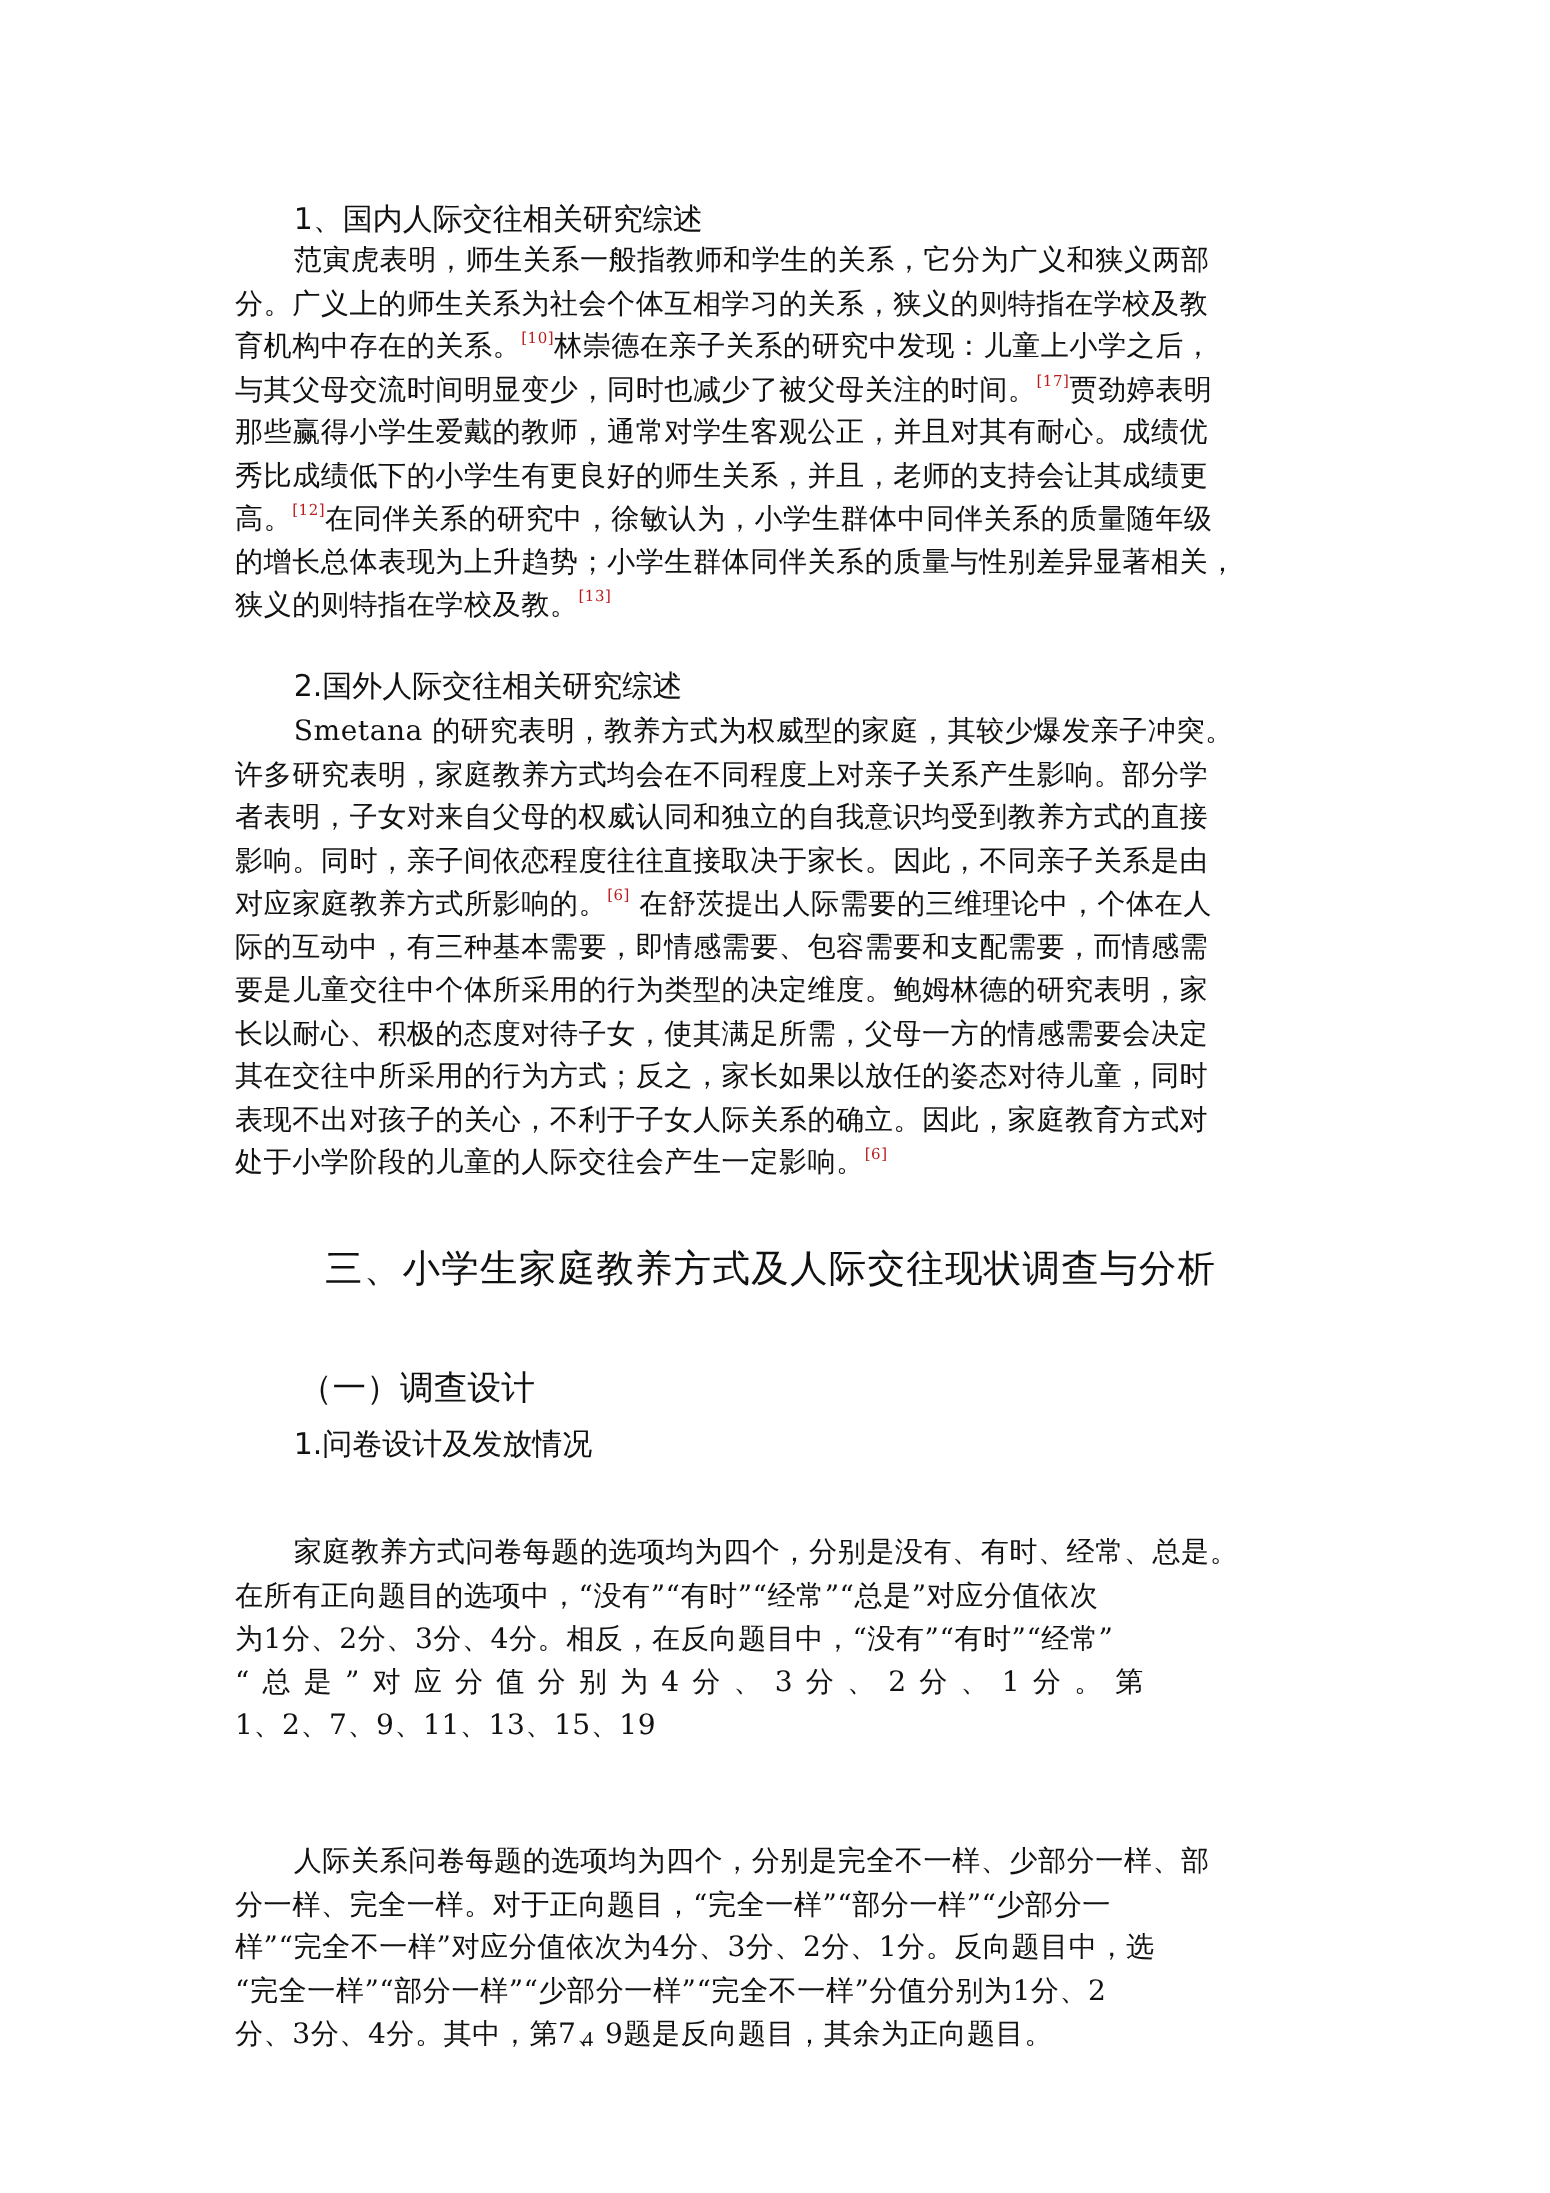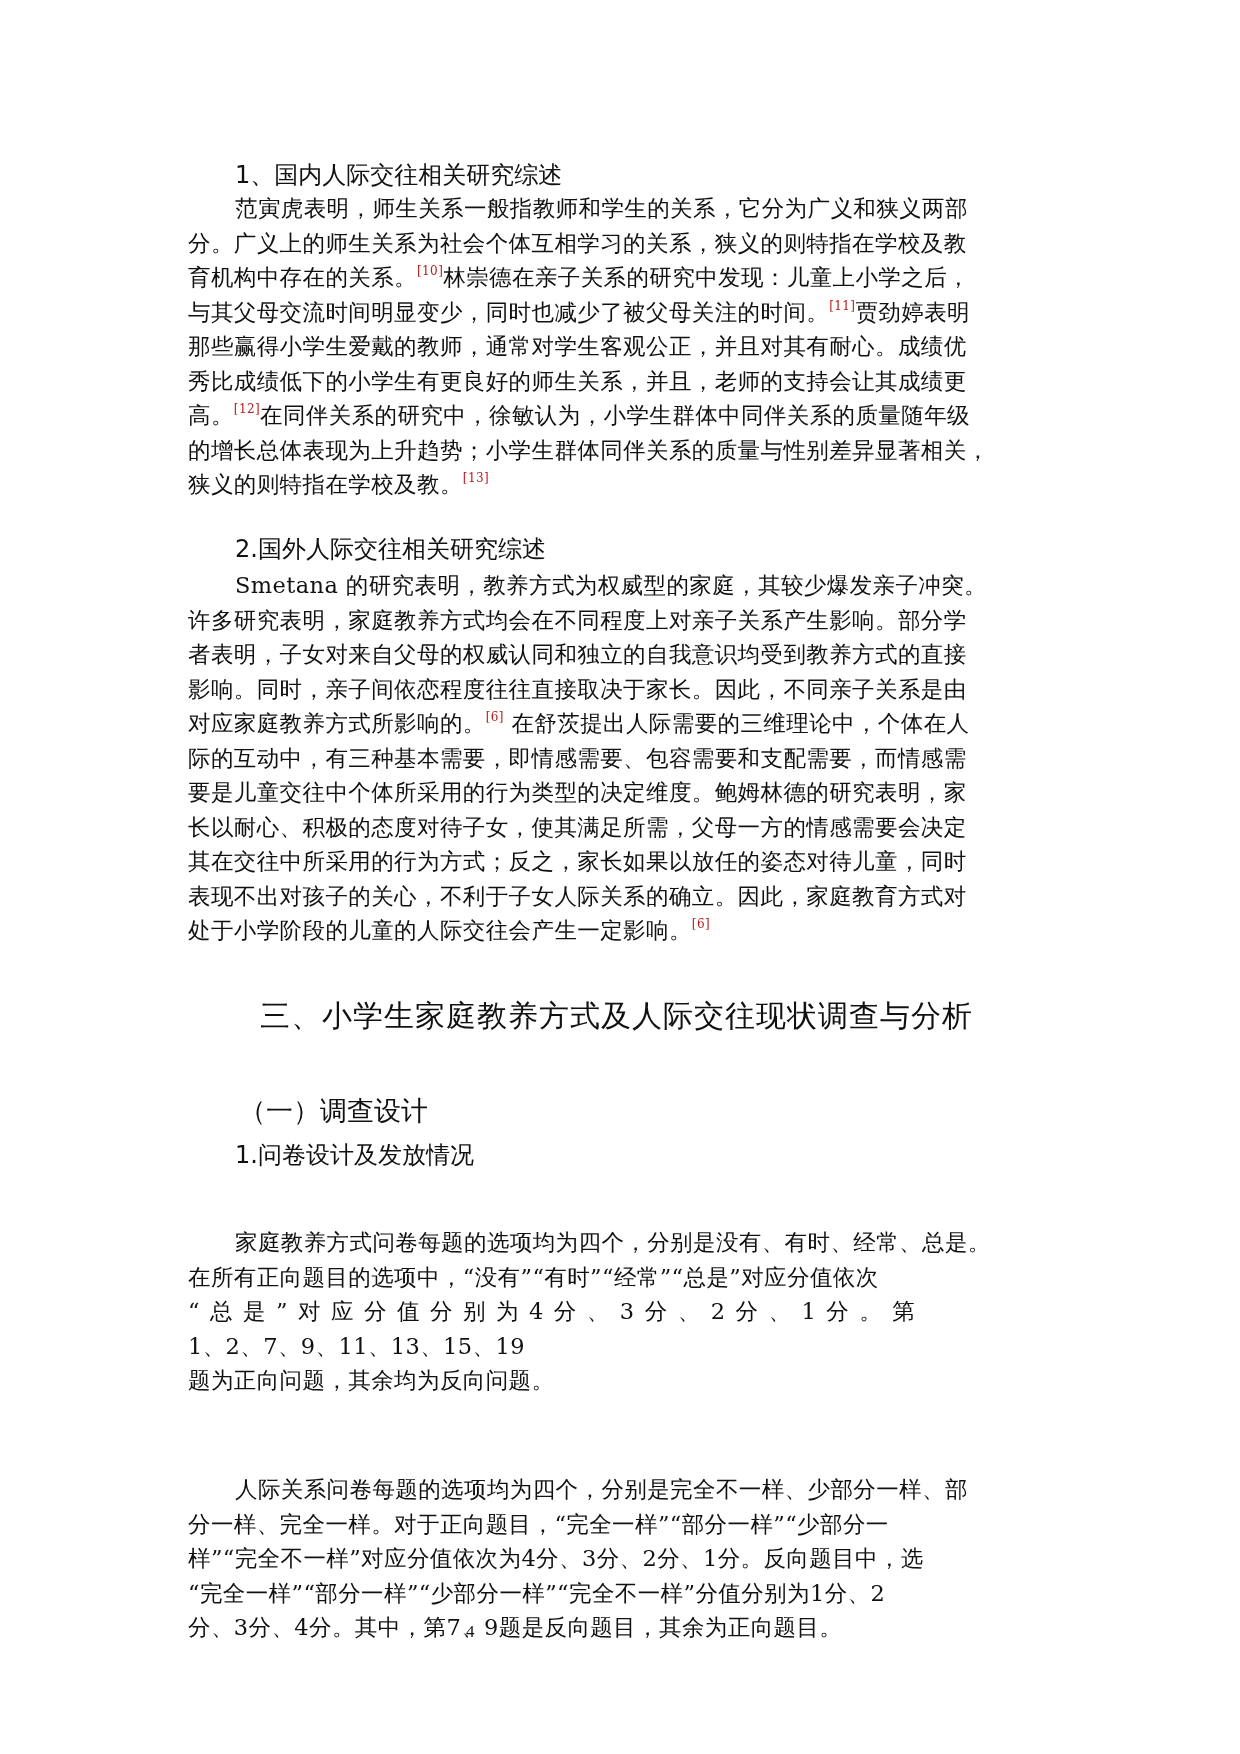--- a/index.html
+++ b/index.html
@@ -45,21 +45,21 @@
 
 <div class="page">
   <div class="content">
 
     <div class="h3" style="top:160px;">1、国内人际交往相关研究综述</div>
 
     <div class="para" style="top:191px;">
       <span class="line first">范寅虎表明，师生关系一般指教师和学生的关系，它分为广义和狭义两部</span>
       <span class="line">分。广义上的师生关系为社会个体互相学习的关系，狭义的则特指在学校及教</span>
       <span class="line"><span>育机构中存在的关系。</span><sup class="ref">[10]</sup><span>林崇德在亲子关系的研究中发现：儿童上小学之后，</span></span>
-      <span class="line"><span>与其父母交流时间明显变少，同时也减少了被父母关注的时间。</span><sup class="ref">[11]</sup><span>贾劲婷表明</span></span>
+      <span class="line"><span>与其父母交流时间明显变少，同时也减少了被父母关注的时间。</span><sup class="ref">[17]</sup><span>贾劲婷表明</span></span>
       <span class="line">那些赢得小学生爱戴的教师，通常对学生客观公正，并且对其有耐心。成绩优</span>
       <span class="line">秀比成绩低下的小学生有更良好的师生关系，并且，老师的支持会让其成绩更</span>
       <span class="line"><span>高。</span><sup class="ref">[12]</sup><span>在同伴关系的研究中，徐敏认为，小学生群体中同伴关系的质量随年级</span></span>
       <span class="line">的增长总体表现为上升趋势；小学生群体同伴关系的质量与性别差异显著相关，</span>
       <span class="line"><span>狭义的则特指在学校及教。</span><sup class="ref">[13]</sup></span>
     </div>
 
     <div class="h3" style="top:534px;">2.国外人际交往相关研究综述</div>
 
     <div class="para" style="top:568px;">
@@ -78,23 +78,23 @@
 
     <div class="h1" style="top:996px;">三、小学生家庭教养方式及人际交往现状调查与分析</div>
 
     <div class="h2" style="top:1093px;">（一）调查设计</div>
 
     <div class="h3" style="top:1140px;">1.问卷设计及发放情况</div>
 
     <div class="para" style="top:1225px;">
       <span class="line first">家庭教养方式问卷每题的选项均为四个，分别是没有、有时、经常、总是。</span>
       <span class="line">在所有正向题目的选项中，“没有”“有时”“经常”“总是”对应分值依次</span>
+      <span class="line">为1分、2分、3分、4分。相反，在反向题目中，“没有”“有时”“经常”</span>
       <span class="line spaced">“总是”对应分值分别为4分、3分、2分、1分。第</span>
       <span class="line">1、2、7、9、11、13、15、19</span>
-      <span class="line">题为正向问题，其余均为反向问题。</span>
     </div>
 
     <div class="para" style="top:1472px;">
       <span class="line first">人际关系问卷每题的选项均为四个，分别是完全不一样、少部分一样、部</span>
       <span class="line">分一样、完全一样。对于正向题目，“完全一样”“部分一样”“少部分一</span>
       <span class="line">样”“完全不一样”对应分值依次为4分、3分、2分、1分。反向题目中，选</span>
       <span class="line">“完全一样”“部分一样”“少部分一样”“完全不一样”分值分别为1分、2</span>
       <span class="line">分、3分、4分。其中，第7、9题是反向题目，其余为正向题目。</span>
     </div>
 

